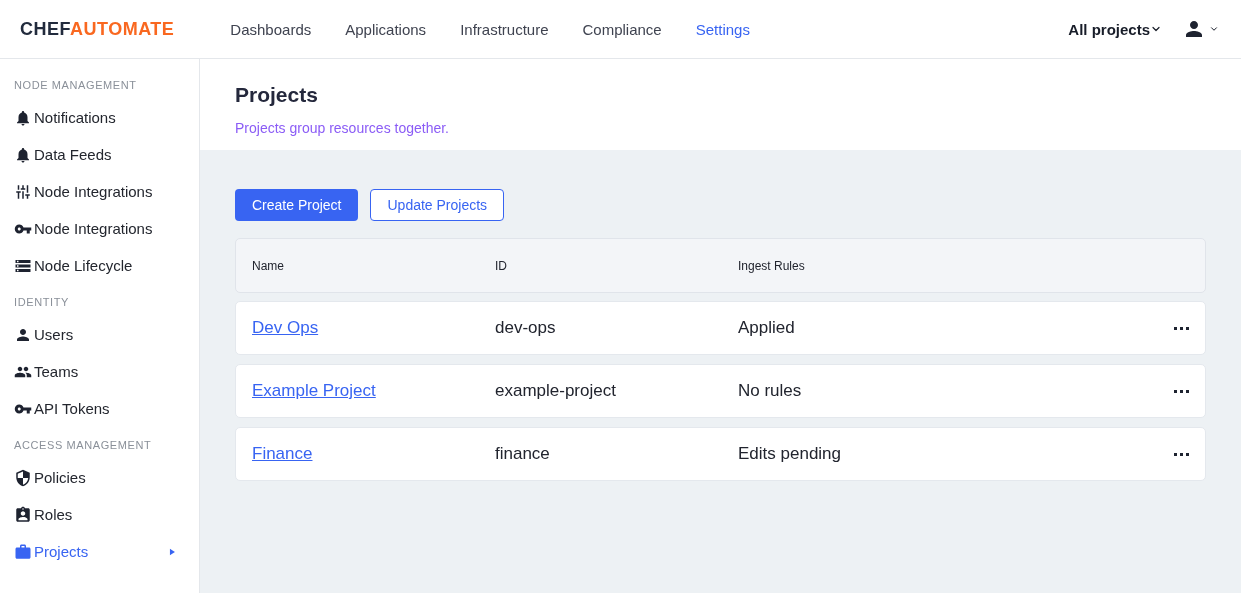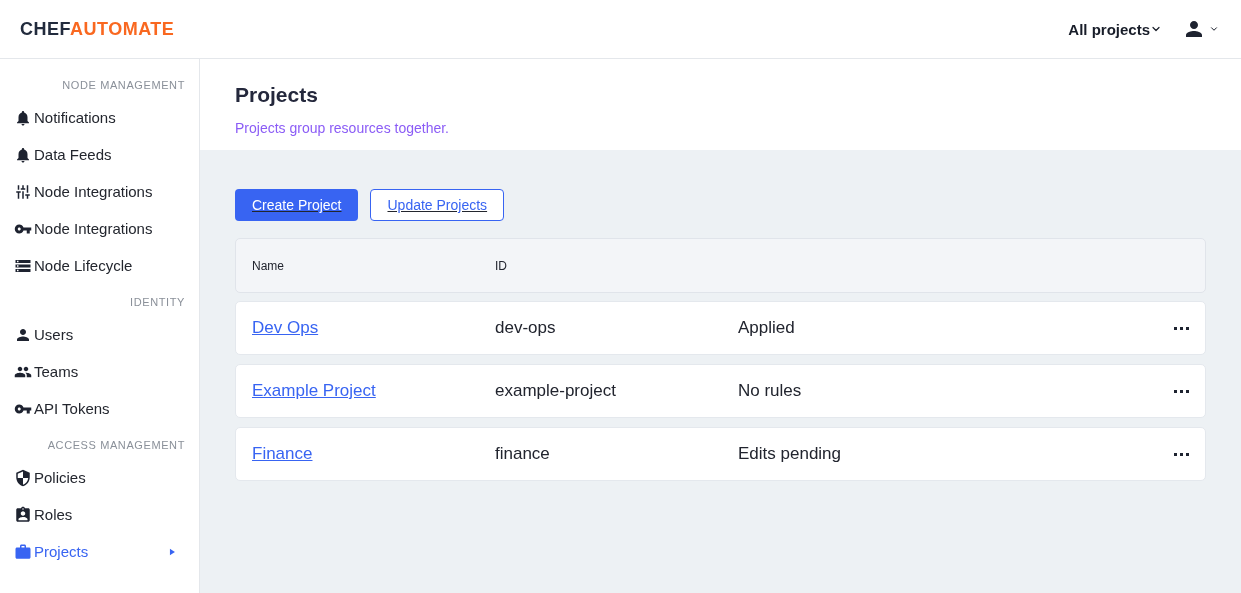--- a/index.html
+++ b/index.html
@@ -35,39 +35,39 @@
   
   .layout { flex: 1; display: flex; min-height: 0; }
 
   
   .sidebar {
     width: 200px; flex-shrink: 0; background: #ffffff;
     border-right: 1px solid #e4e7eb; padding-top: 8px; overflow: hidden;
   }
   .section-label {
     font-size: 11px; color: #8a9099; text-transform: uppercase;
-    letter-spacing: 0.6px; padding: 12px 14px 8px; text-align: right;
+    letter-spacing: 0.6px; padding: 12px 14px 8px;
   }
   .side-item {
     display: flex; align-items: center; gap: 2px;
     height: 37px; padding: 0 14px; font-size: 15px; color: #23262e; cursor: pointer;
   }
   .side-item svg.item-icon { width: 18px; height: 18px; flex-shrink: 0; color: #1e2330; }
   .side-item.active { color: #3864f2; }
   .side-item.active svg.item-icon { color: #3864f2; }
   .side-item .caret { width: 10px; height: 10px; margin-left: auto; margin-right: 8px; color: #3864f2; }
 
   
   .content { flex: 1; display: flex; flex-direction: column; min-width: 0; background: #ffffff; }
   .content-head { padding: 24px 35px 14px; background: #ffffff; }
   h1.page-title { margin: 0 0 13px; font-size: 21px; font-weight: bold; color: #24283c; }
   .page-subtitle { margin: 0; font-size: 14px; color: #8b5cf6; }
   .content-body { flex: 1; background: #edf1f4; padding: 39px 35px 0; min-height: 0; }
 
-  .actions { display: flex; gap: 12px; margin-bottom: 17px; text-decoration: underline; }
+  .actions { display: flex; gap: 12px; margin-bottom: 17px; }
   .btn {
     font-family: inherit; font-size: 14px; height: 32px; padding: 0 16px;
     border-radius: 4px; border: 1px solid transparent; cursor: pointer; line-height: 30px;
   }
   .btn-primary { background: #3864f2; color: #ffffff; }
   .btn-secondary { background: #ffffff; color: #3864f2; border-color: #3864f2; }
 
   
   .thead {
     display: flex; align-items: center; height: 55px; padding: 0 16px;
@@ -88,20 +88,27 @@
 </style>
 </head>
 <body>
 
 <div class="app">
 
   <header class="header">
     <div class="logo">
       <span class="chef">CHEF</span><span class="automate">AUTOMATE</span>
     </div>
+    <nav class="nav" id="main-nav">
+        <div class="nav-item">Dashboards</div>
+        <div class="nav-item">Applications</div>
+        <div class="nav-item">Infrastructure</div>
+        <div class="nav-item">Compliance</div>
+        <div class="nav-item active">Settings</div>
+      </nav>
     <div class="header-right">
       <div class="projects-filter">
         <span>All projects</span>
         <svg class="chev" viewBox="0 0 24 24">
           <path d="M6 9l6 6 6-6" fill="none" stroke="currentColor" stroke-width="2.4" stroke-linecap="round" stroke-linejoin="round"></path>
         </svg>
       </div>
       <div class="avatar-menu">
         <svg class="person" viewBox="0 0 24 24" fill="currentColor">
           <path d="M12 12c2.21 0 4-1.79 4-4s-1.79-4-4-4-4 1.79-4 4 1.79 4 4 4zm0 2c-2.67 0-8 1.34-8 4v2h16v-2c0-2.66-5.33-4-8-4z"></path>
@@ -198,20 +205,21 @@
       </div>
       <div class="content-body">
         <div class="actions">
           <button class="btn btn-primary">Create Project</button>
           <button class="btn btn-secondary">Update Projects</button>
         </div>
         <div>
           <div class="thead" id="thead">
               <div class="col-name">Name</div>
               <div class="col-id">ID</div>
+              <div class="col-rules">Ingest Rules</div>
             </div>
           <div id="tbody">
               <div class="trow">
                 <div class="col-name"><a class="row-link">Dev Ops</a></div>
                 <div class="col-id">dev-ops</div>
                 <div class="col-rules">Applied</div>
                 <div class="menu-btn">
                   <span class="dot"></span>
                   <span class="dot"></span>
                   <span class="dot"></span>

